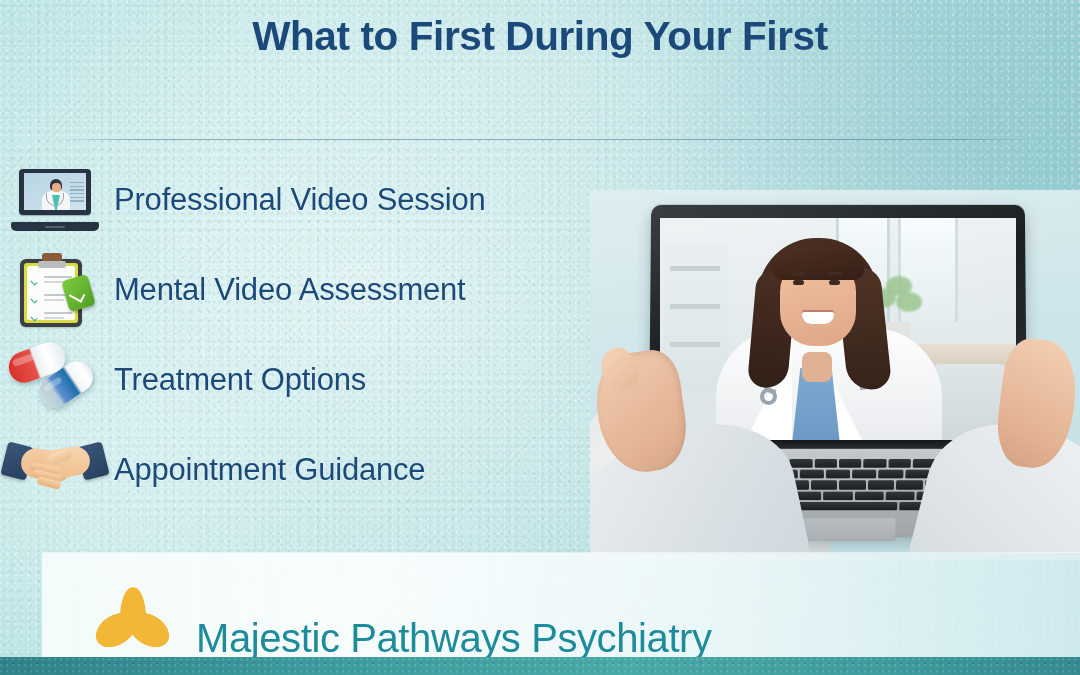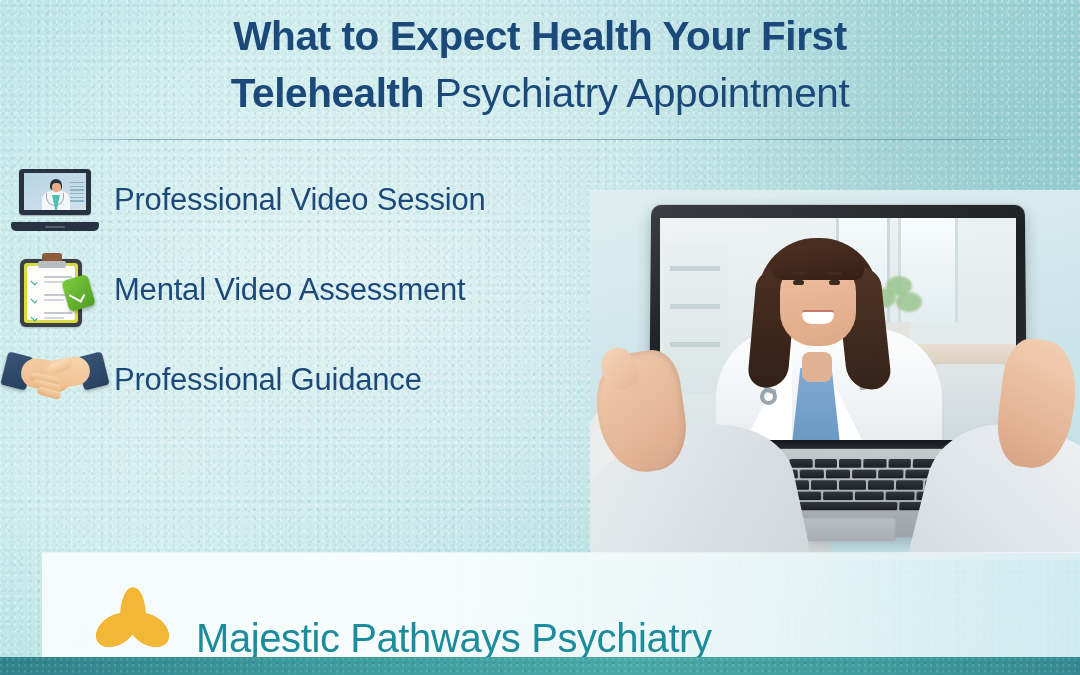--- a/index.html
+++ b/index.html
@@ -540,22 +540,21 @@
       radial-gradient(circle at 66% 70%, rgba(0,60,60,.35) 0 1px, transparent 1.4px);
     background-size:6px 6px, 8px 8px;
   }
 </style>
 </head>
 <body>
 
 <div id="stage">
 
   <div class="heading">
-    <span class="line line1">What to Expect Health Your First</span>
-    <span class="line line2"><span class="bold">Telehealth</span><span> Psychiatry Appointment</span></span>
+    <span class="line line1">What to First During Your First</span>
   </div>
 
   <div class="divider"></div>
 
   <div class="bullets">
 
     <div class="bullet">
       <div class="ico">
         <div class="ic-laptop">
           <div class="lid"></div>
@@ -603,37 +602,46 @@
               <span class="ck"></span>
               <span class="ln1"></span>
               <span class="ln2"></span>
             </div>
           <div class="badge"></div>
         </div>
       </div>
       <div class="label">Mental Video Assessment</div>
     </div>
 
+    <div class="bullet">
+      <div class="ico">
+        <div class="ic-pills">
+          <div class="cap cap1"></div>
+          <div class="cap cap2"></div>
+        </div>
+      </div>
+      <div class="label">Treatment Options</div>
+    </div>
 
     <div class="bullet">
       <div class="ico">
         <div class="ic-shake">
           <div class="cuffL"></div>
           <div class="cuffR"></div>
           <div class="handL"></div>
           <div class="handR"></div>
           <div class="thumb"></div>
           <div class="fingers">
               <i></i>
               <i></i>
               <i></i>
             </div>
         </div>
       </div>
-      <div class="label">Professional Guidance</div>
+      <div class="label">Appointment Guidance</div>
     </div>
 
   </div>
 
   <div class="photo">
     <div class="bg"></div>
     <div class="couch"></div>
     <div class="lap">
       <div class="lid"></div>
       <div class="scr">

